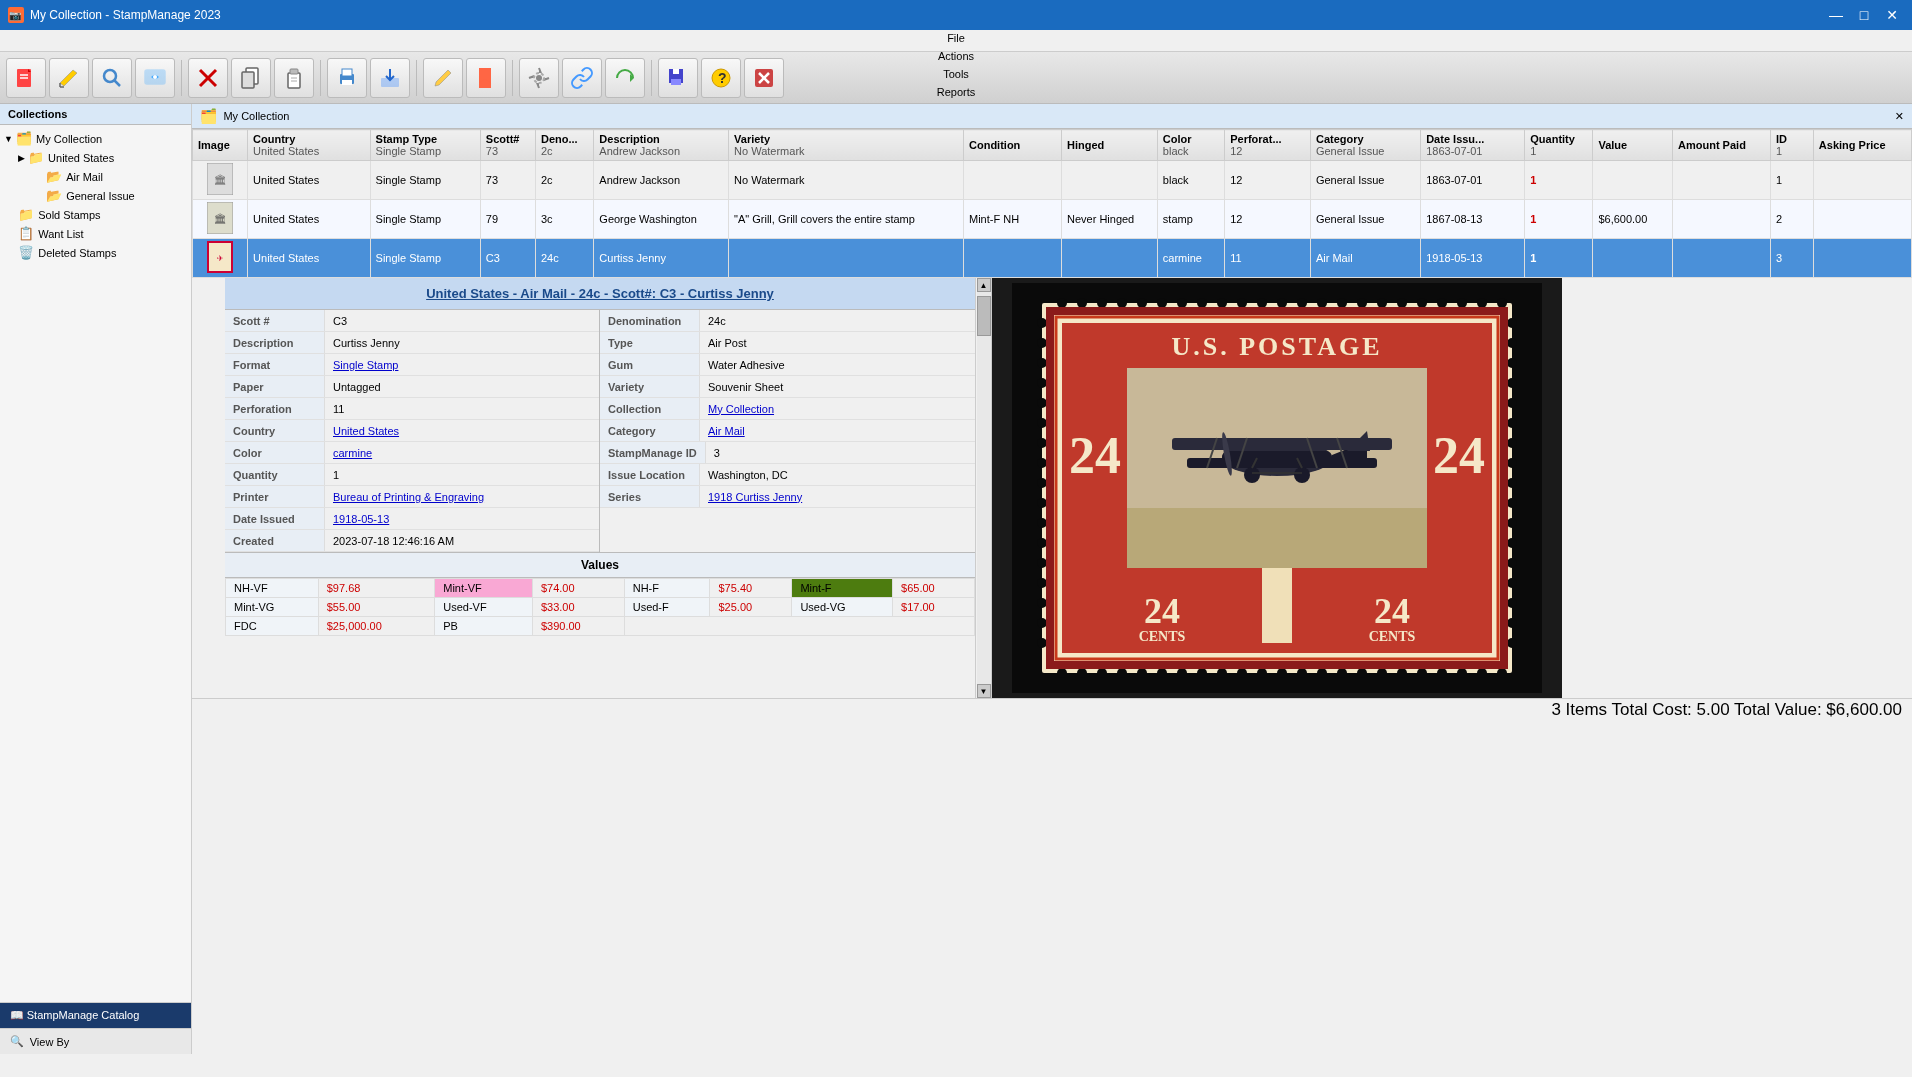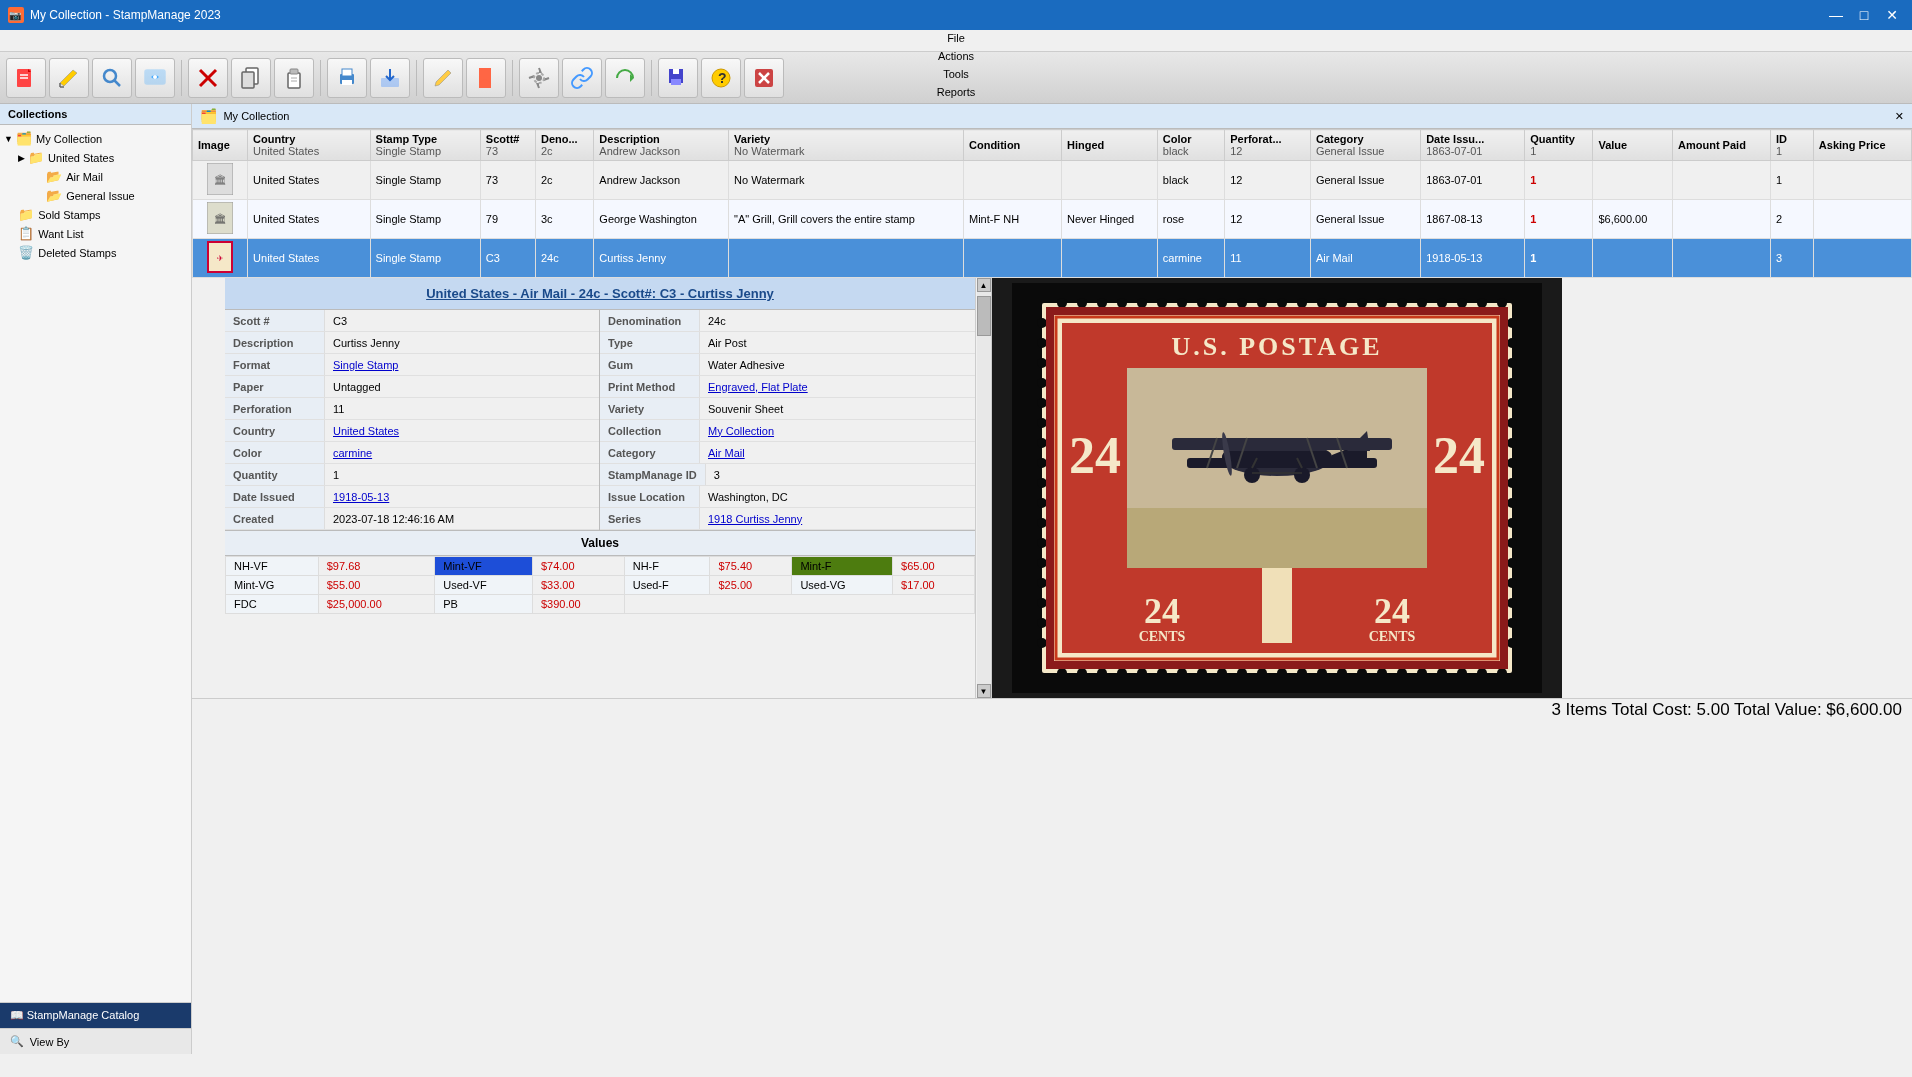--- a/index.html
+++ b/index.html
@@ -400,21 +400,21 @@
                   <text x="13" y="20" text-anchor="middle" font-size="10" fill="#555">🏛</text>
                 </svg></td>
       <td>United States</td>
       <td>Single Stamp</td>
       <td>79</td>
       <td>3c</td>
       <td>George Washington</td>
       <td>"A" Grill, Grill covers the entire stamp</td>
       <td>Mint-F NH</td>
       <td>Never Hinged</td>
-      <td>rose</td>
+      <td>stamp</td>
       <td>12</td>
       <td>General Issue</td>
       <td>1867-08-13</td>
       <td style="color:#cc0000; font-weight:bold;">1</td>
       <td>$6,600.00</td>
       <td></td>
       <td>2</td>
       <td></td>
     </tr>
             <tr class="row-selected">
@@ -488,20 +488,26 @@
                   <div class="detail-label">Color</div>
                   <div class="detail-value">
                     <span class="blue-link">carmine</span>
                   </div>
                 </div>
                 <div class="detail-row">
                   <div class="detail-label">Quantity</div>
                   <div class="detail-value">1</div>
                 </div>
                 <div class="detail-row">
+                  <div class="detail-label">Printer</div>
+                  <div class="detail-value">
+                    <span class="blue-link">Bureau of Printing &amp; Engraving</span>
+                  </div>
+                </div>
+                <div class="detail-row">
                   <div class="detail-label">Date Issued</div>
                   <div class="detail-value">
                     <span class="blue-link">1918-05-13</span>
                   </div>
                 </div>
                 <div class="detail-row">
                   <div class="detail-label">Created</div>
                   <div class="detail-value">2023-07-18 12:46:16 AM</div>
                 </div>
               </div>
@@ -511,26 +517,20 @@
                   <div class="detail-label">Denomination</div>
                   <div class="detail-value">24c</div>
                 </div>
                 <div class="detail-row">
                   <div class="detail-label">Type</div>
                   <div class="detail-value">Air Post</div>
                 </div>
                 <div class="detail-row">
                   <div class="detail-label">Gum</div>
                   <div class="detail-value">Water Adhesive</div>
-                </div>
-                <div class="detail-row">
-                  <div class="detail-label">Print Method</div>
-                  <div class="detail-value">
-                    <span class="blue-link">Engraved, Flat Plate</span>
-                  </div>
                 </div>
                 <div class="detail-row">
                   <div class="detail-label">Variety</div>
                   <div class="detail-value">Souvenir Sheet</div>
                 </div>
                 <div class="detail-row">
                   <div class="detail-label">Collection</div>
                   <div class="detail-value">
                     <span class="blue-link">My Collection</span>
                   </div>
@@ -558,21 +558,21 @@
               </div>
             </div>
 
             <div class="values-section">
               <div class="values-header">Values</div>
               <table style="width:100%; border-collapse:collapse; font-size:11px;">
                 <tbody>
                   <tr>
                     <td style="background:#f0f4f8; padding:3px 8px; border:1px solid #ddd; font-weight:normal;">NH-VF</td>
                     <td style="padding:3px 8px; border:1px solid #ddd; color:#cc0000;">$97.68</td>
-                    <td style="background:#1d4ed8; padding:3px 8px; border:1px solid #ddd;">Mint-VF</td>
+                    <td style="background:#f9a8d4; padding:3px 8px; border:1px solid #ddd;">Mint-VF</td>
                     <td style="padding:3px 8px; border:1px solid #ddd; color:#cc0000;">$74.00</td>
                     <td style="background:#f0f4f8; padding:3px 8px; border:1px solid #ddd;">NH-F</td>
                     <td style="padding:3px 8px; border:1px solid #ddd; color:#cc0000;">$75.40</td>
                     <td style="background:#4d7c0f; padding:3px 8px; border:1px solid #ddd;">Mint-F</td>
                     <td style="padding:3px 8px; border:1px solid #ddd; color:#cc0000;">$65.00</td>
                   </tr>
                   <tr>
                     <td style="background:#f0f4f8; padding:3px 8px; border:1px solid #ddd;">Mint-VG</td>
                     <td style="padding:3px 8px; border:1px solid #ddd; color:#cc0000;">$55.00</td>
                     <td style="background:#f0f4f8; padding:3px 8px; border:1px solid #ddd;">Used-VF</td>

